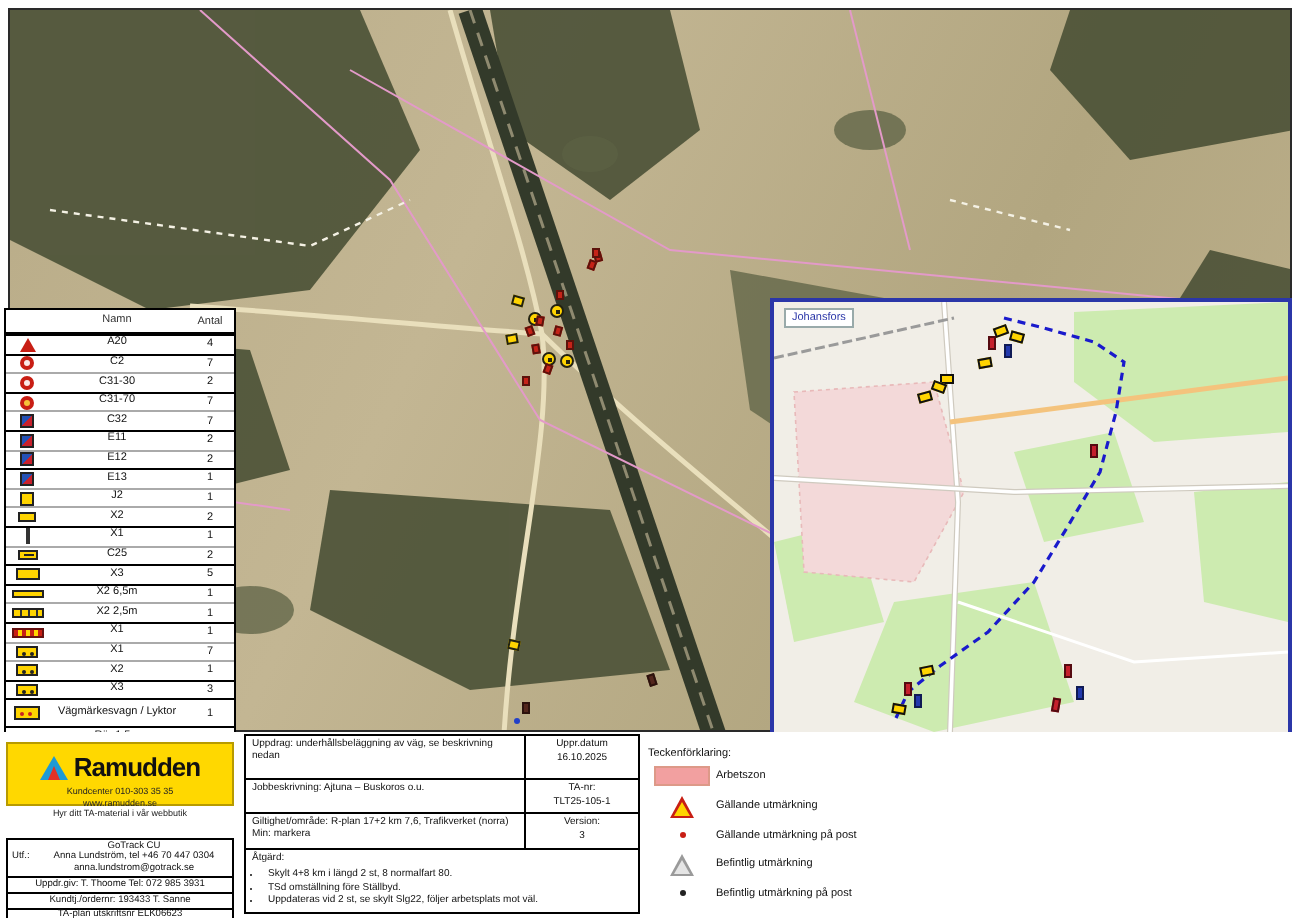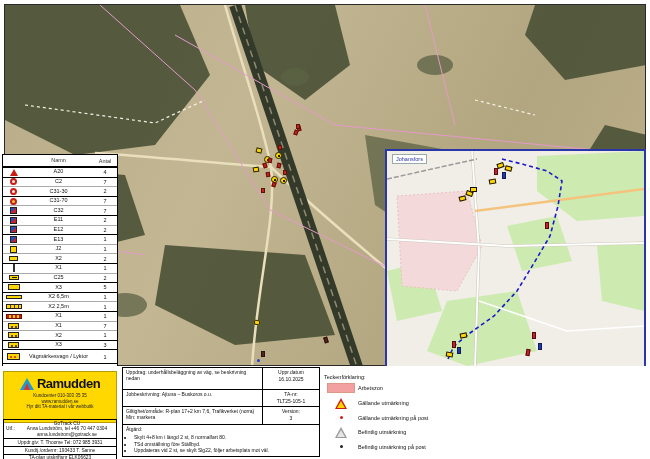--- a/index.html
+++ b/index.html
@@ -64,21 +64,21 @@
 
   
   .inset{position:absolute;left:385px;top:149px;width:261px;height:219px;background:#f1eee7;
          border:2px solid #2b36a8;box-sizing:border-box;overflow:hidden;}
   .inset-label{position:absolute;left:5px;top:3px;background:#fff;border:1px solid #9aa;
                color:#2b36a8;font-size:5.5px;padding:1px 3px;z-index:5;}
 
   
   .band{position:absolute;left:2px;top:366px;width:646px;height:91px;background:#fff;}
 
-  .ram-box{position:absolute;left:1px;top:5px;width:114px;height:52px;background:#ffd800;
+  .ram-box{position:absolute;left:1px;top:5px;width:114px;height:32px;background:#ffd800;
            border:1px solid #b89b00;box-sizing:border-box;text-align:center;}
   .ram-logo{display:flex;align-items:center;justify-content:center;gap:3px;margin-top:4px;}
   .ram-tri{width:0;height:0;border-left:7px solid transparent;border-right:7px solid transparent;
            border-bottom:12px solid #1c9ad6;position:relative;}
   .ram-tri:after{content:"";position:absolute;left:-3px;top:5px;width:0;height:0;
            border-left:3px solid transparent;border-right:3px solid transparent;border-bottom:7px solid #e03127;}
   .ram-word{font-size:13px;font-weight:bold;color:#111;letter-spacing:-0.5px;}
   .ram-sub{font-size:4.5px;line-height:1.25;color:#222;margin-top:2px;}
 
   .contact{position:absolute;left:1px;top:53px;width:114px;border:1px solid #000;box-sizing:border-box;font-size:4.8px;color:#111;}

